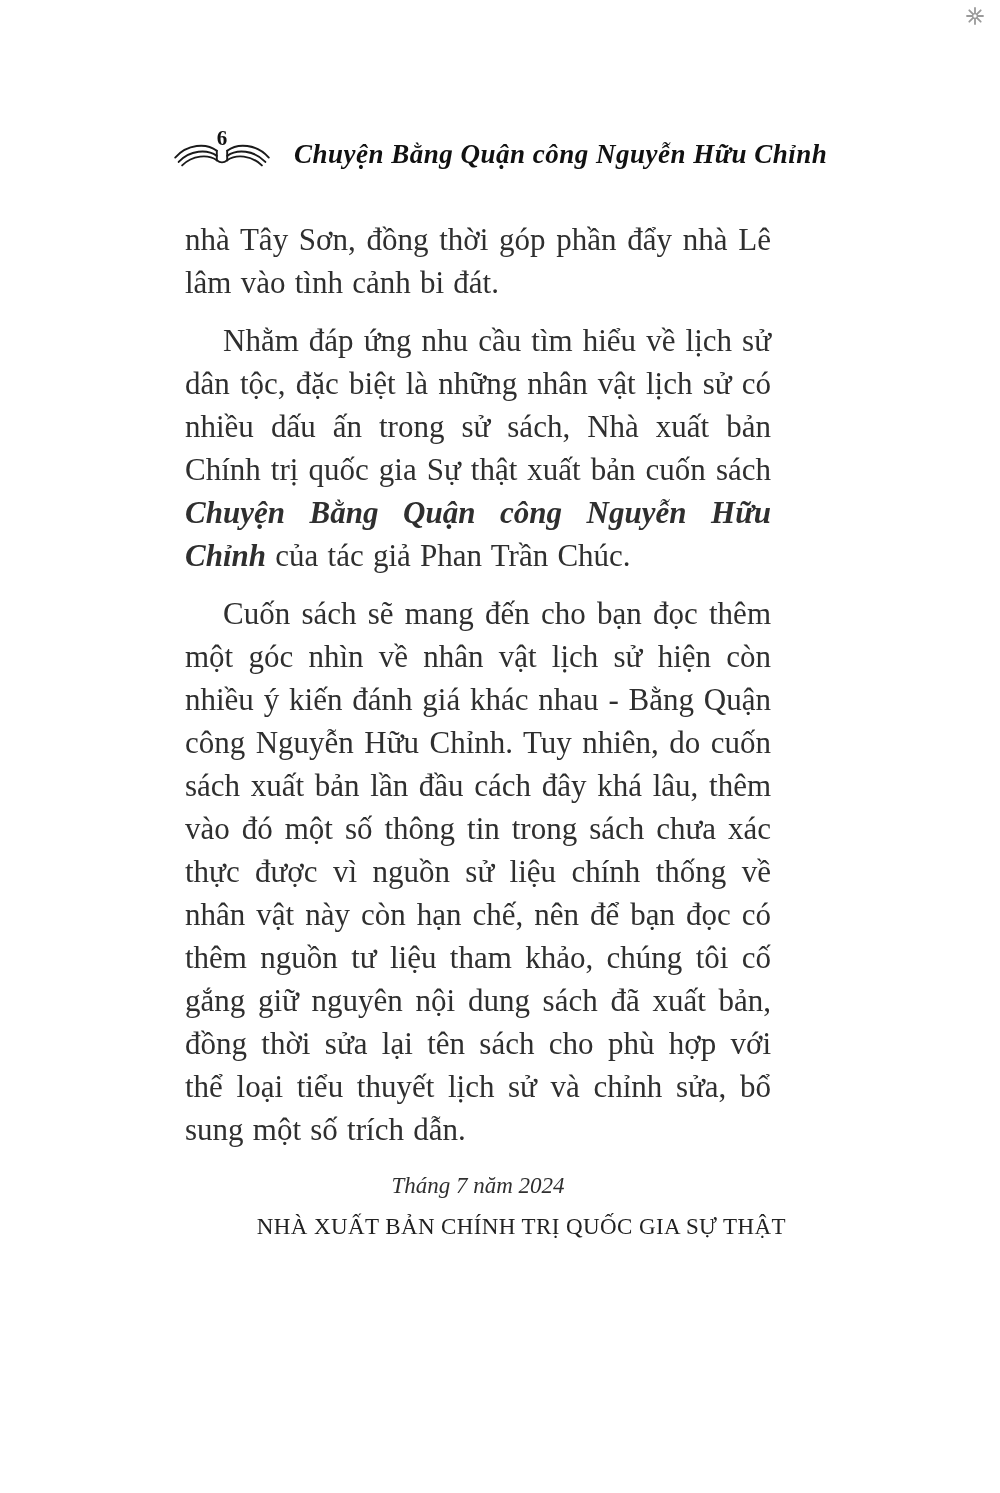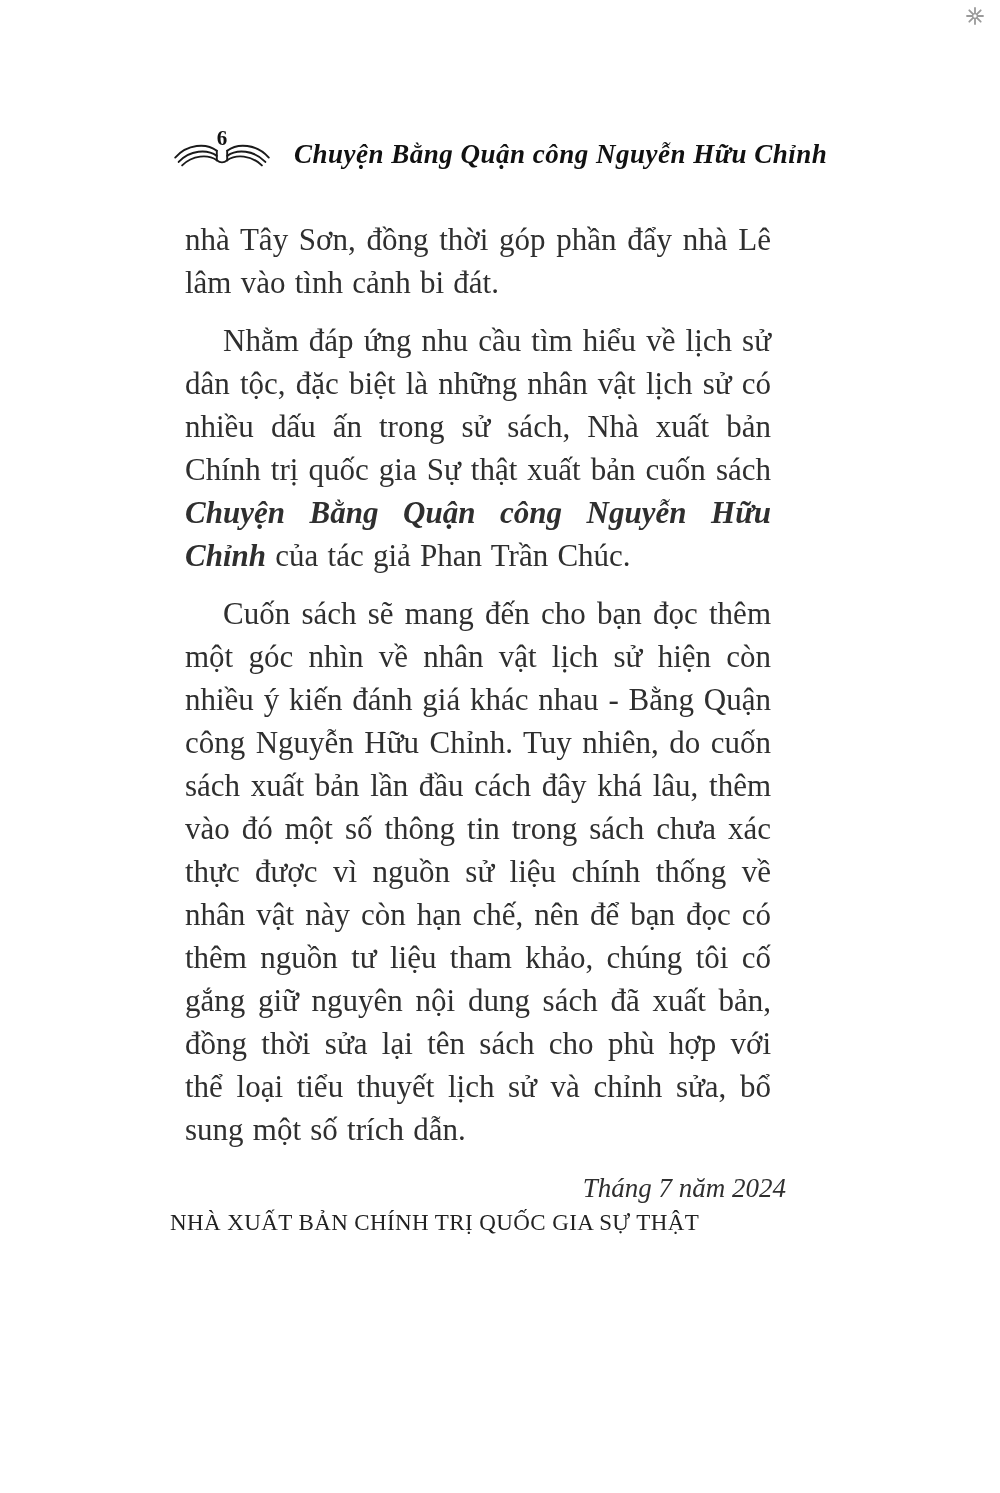--- a/index.html
+++ b/index.html
@@ -72,28 +72,28 @@
   }
   .indent {
     text-indent: 38px;
   }
   .book-title-inline {
     font-weight: bold;
     font-style: italic;
   }
   .date-line {
     margin-top: 22px;
-    text-align: right;
+    text-align: center;
     font-style: italic;
-    font-size: 27px;
+    font-size: 23px;
     color: #2f2f2f;
   }
   .publisher-line {
-    margin-top: 6px;
-    text-align: left;
+    margin-top: 15px;
+    text-align: right;
     font-size: 23px;
     letter-spacing: 0.4px;
     color: #222222;
   }
 </style>
 </head>
 <body>
 
 <div class="page">
 

